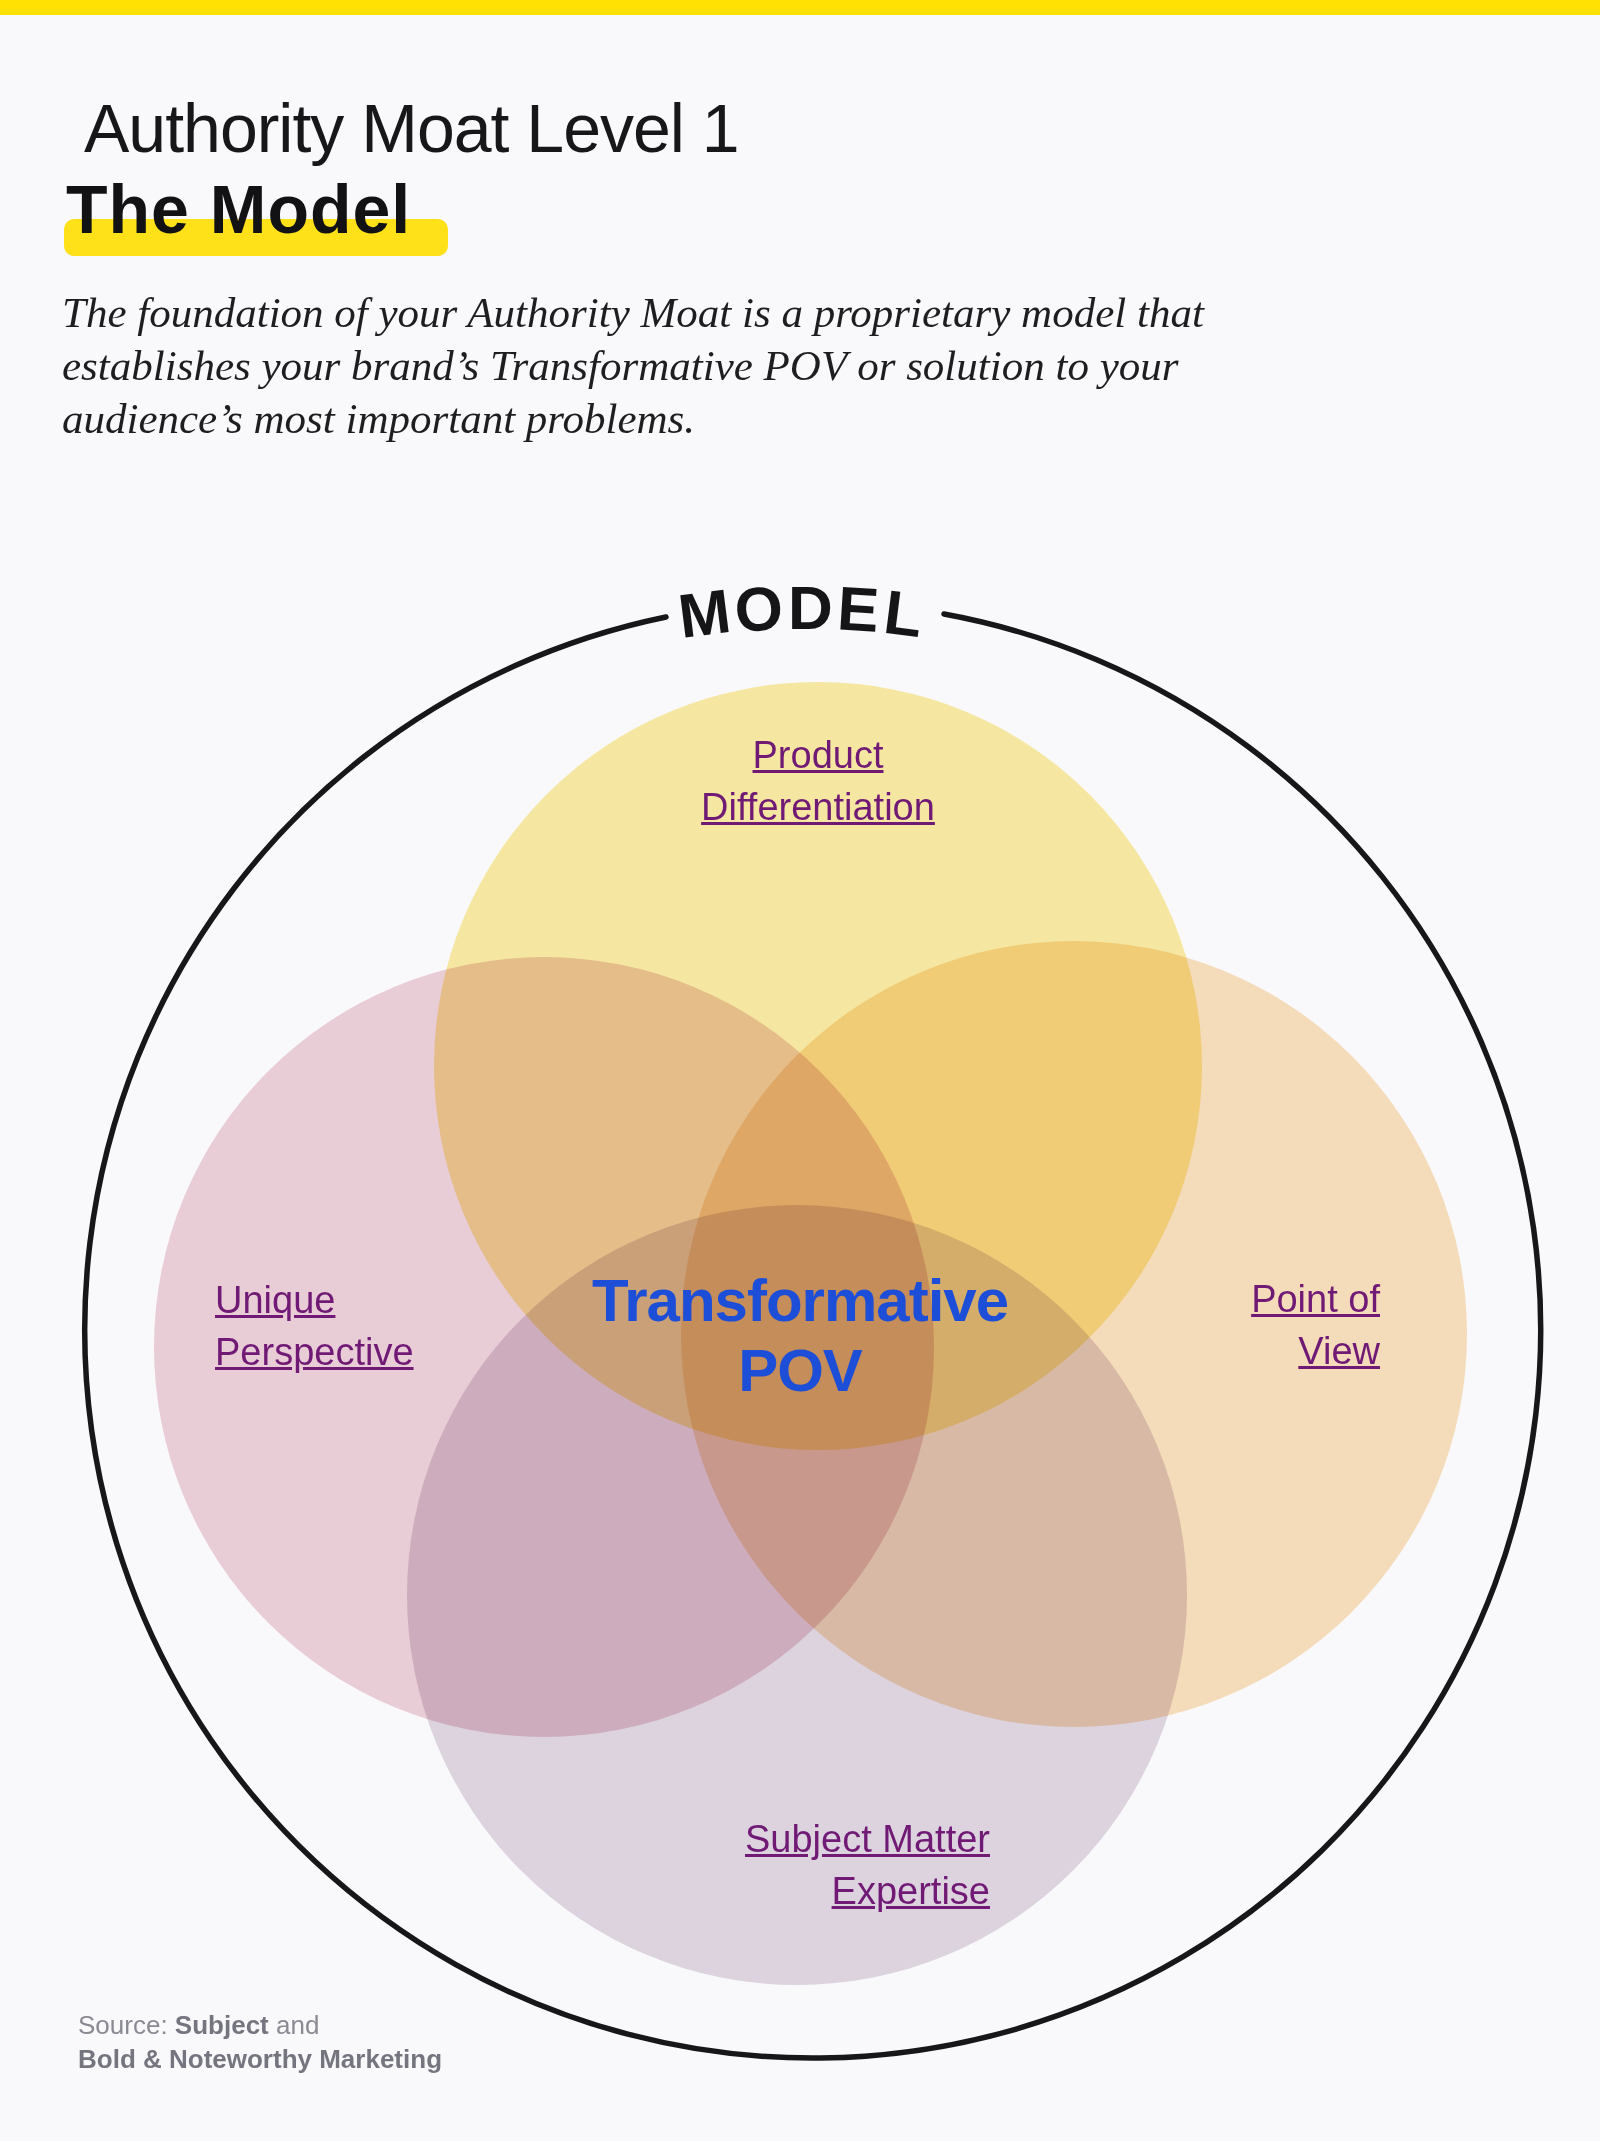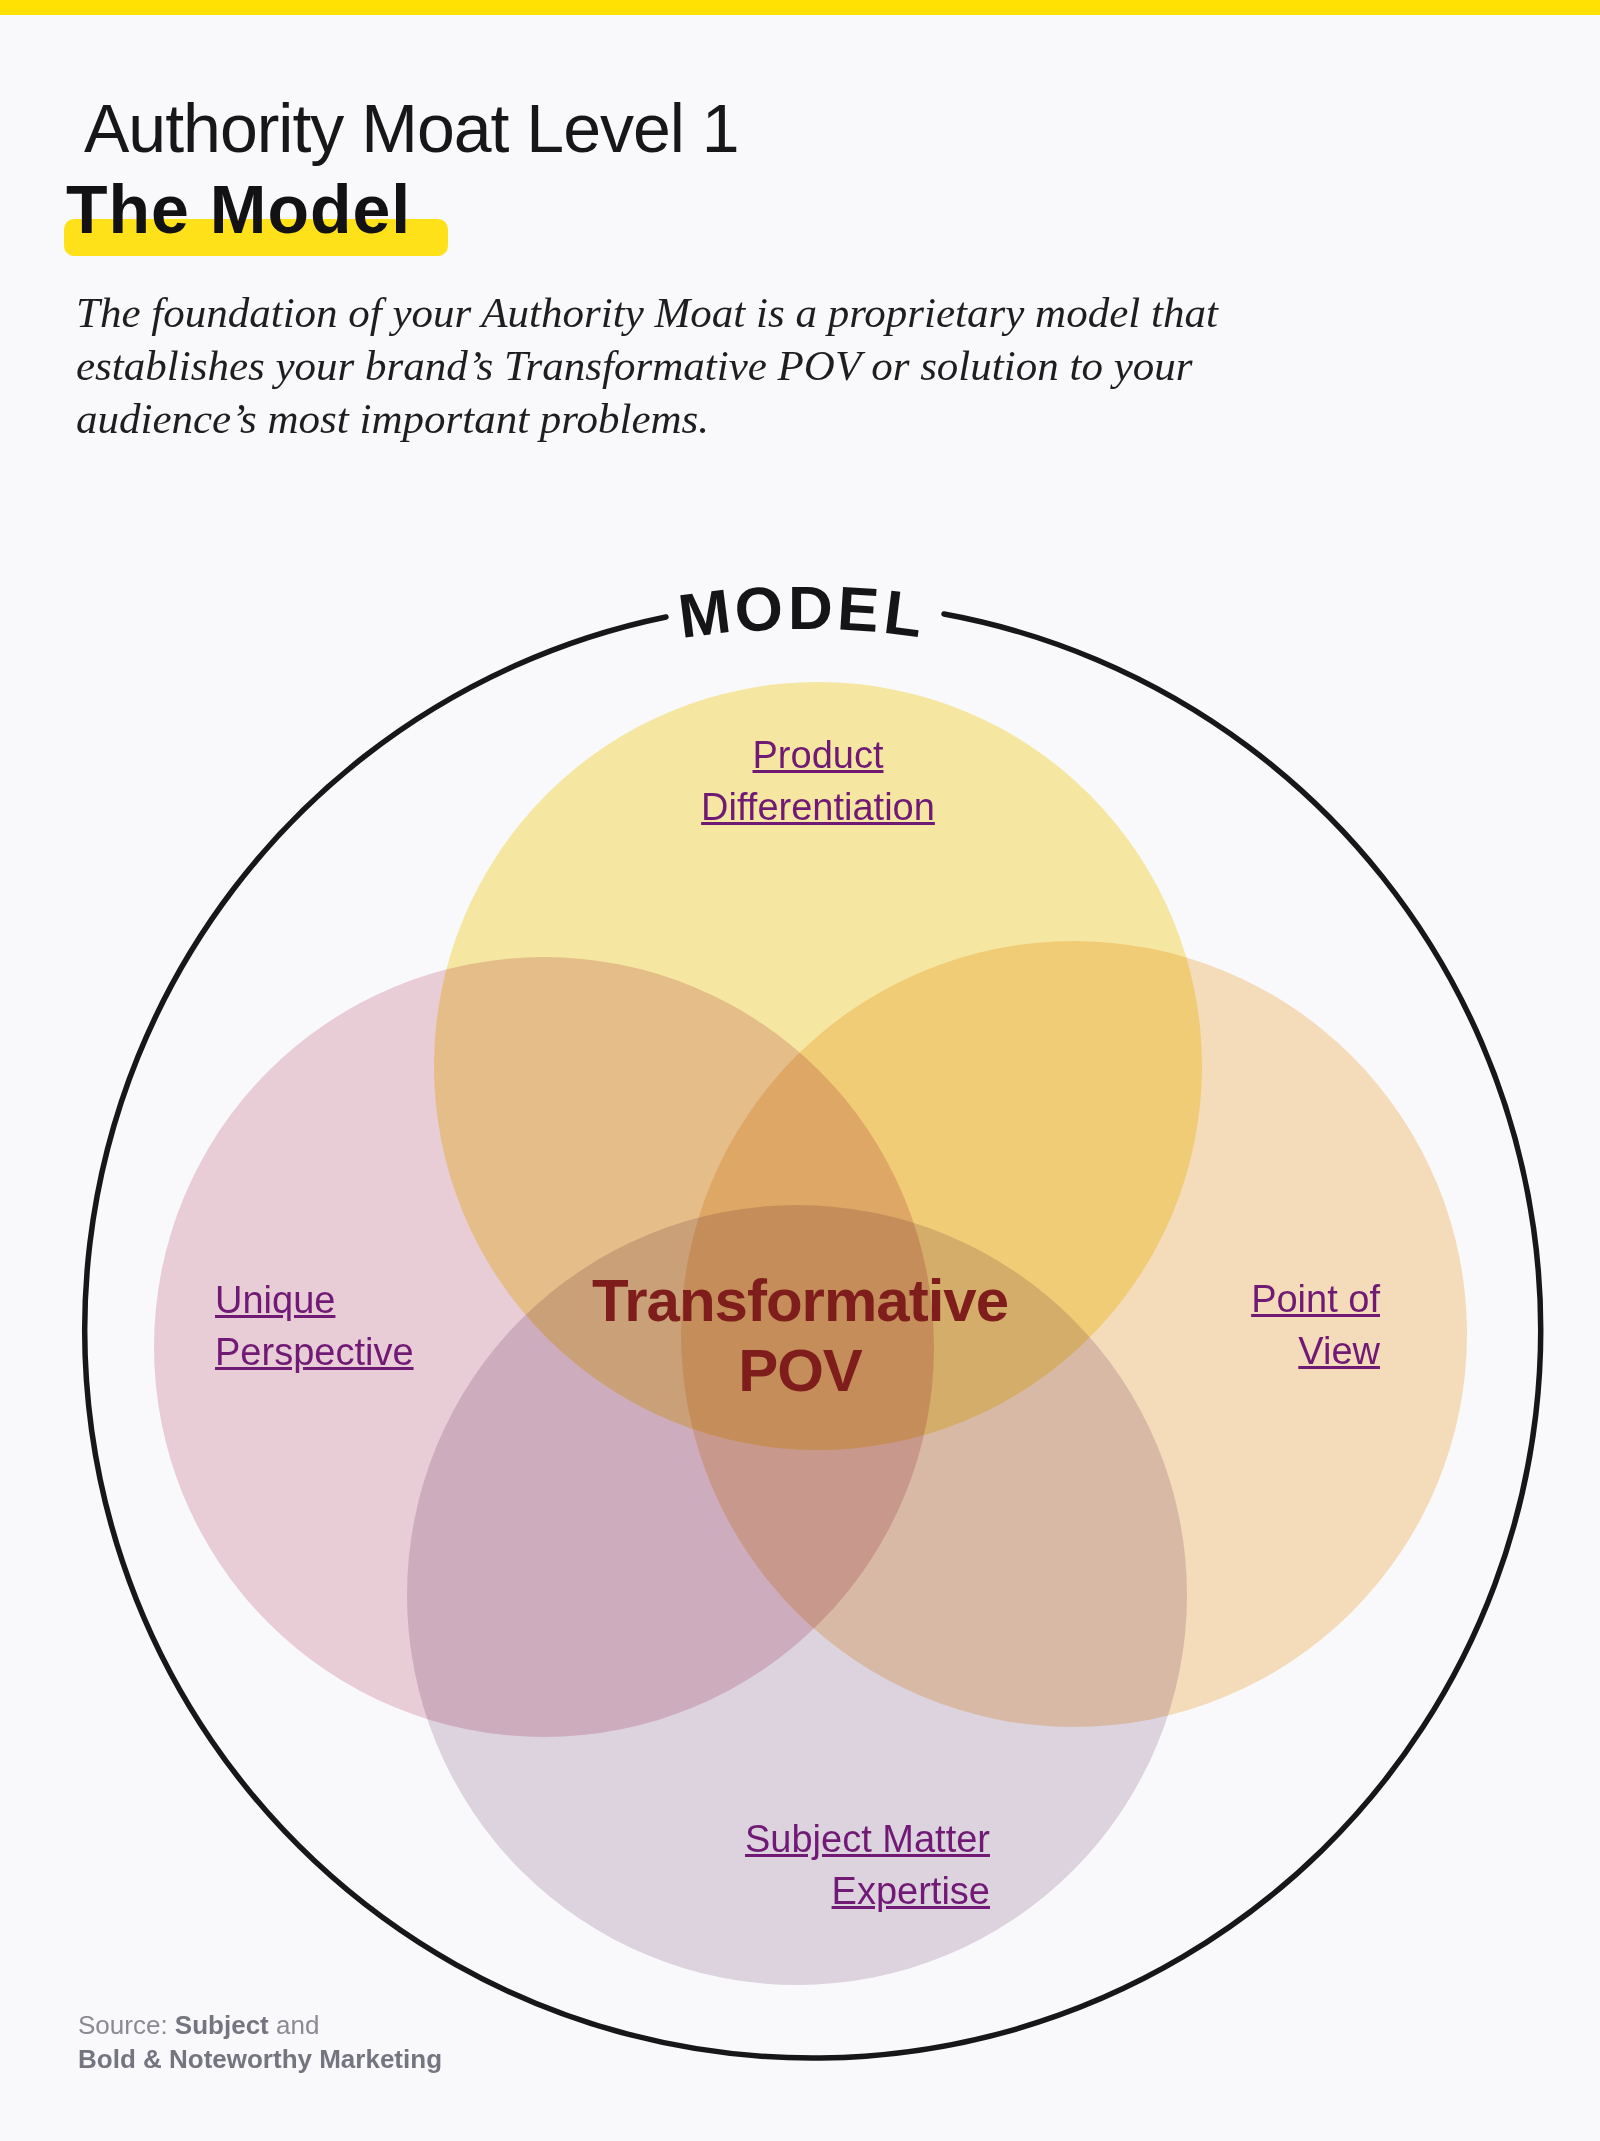--- a/index.html
+++ b/index.html
@@ -24,21 +24,21 @@
   .title2{
     left:66px;top:172px;
     font-size:68px;font-weight:800;line-height:1.1;
     letter-spacing:1px;color:#121214;white-space:nowrap;z-index:2;
   }
   .highlight{
     left:64px;top:219px;width:384px;height:37px;
     background:#FFE11A;border-radius:10px;z-index:1;
   }
   .intro{
-    left:76px;top:286px;width:1300px;
+    left:62px;top:286px;width:1300px;
     font-family:"Liberation Serif", serif;font-style:italic;
     font-size:43px;line-height:53px;color:#1e1e20;z-index:2;
   }
   .intro span{display:block;white-space:nowrap;}
 
   
   .ring-svg{left:0;top:0;width:1600px;height:2141px;pointer-events:none;}
   .ring-label{
     left:800px;top:572px;transform:translateX(-50%);
     font-size:62px;font-weight:800;color:#151517;
@@ -55,21 +55,21 @@
   .vlabel{
     font-size:38px;line-height:52px;color:#701a75;z-index:4;text-decoration:underline;
   }
   .l-product{left:818px;top:729px;width:340px;transform:translateX(-50%);text-align:center;}
   .l-unique{left:215px;top:1274px;width:250px;text-align:left;}
   .l-pov{right:220px;top:1273px;width:175px;text-align:right;}
   .l-subject{left:805px;top:1813px;width:370px;transform:translateX(-50%);text-align:right;}
   .l-center{
     left:800px;top:1266px;width:480px;transform:translateX(-50%);
     text-align:center;font-size:60px;font-weight:800;line-height:70px;
-    letter-spacing:-1px;color:#7f1d1d;z-index:4;
+    letter-spacing:-1px;color:#1d4ed8;z-index:4;
   }
 
   
   .source{
     left:78px;top:2008px;
     font-size:26px;line-height:34px;color:#8a8a93;z-index:2;
   }
   .source strong{color:#757580;font-weight:700;}
   .source .line2{display:block;text-align:center;}
 </style>

